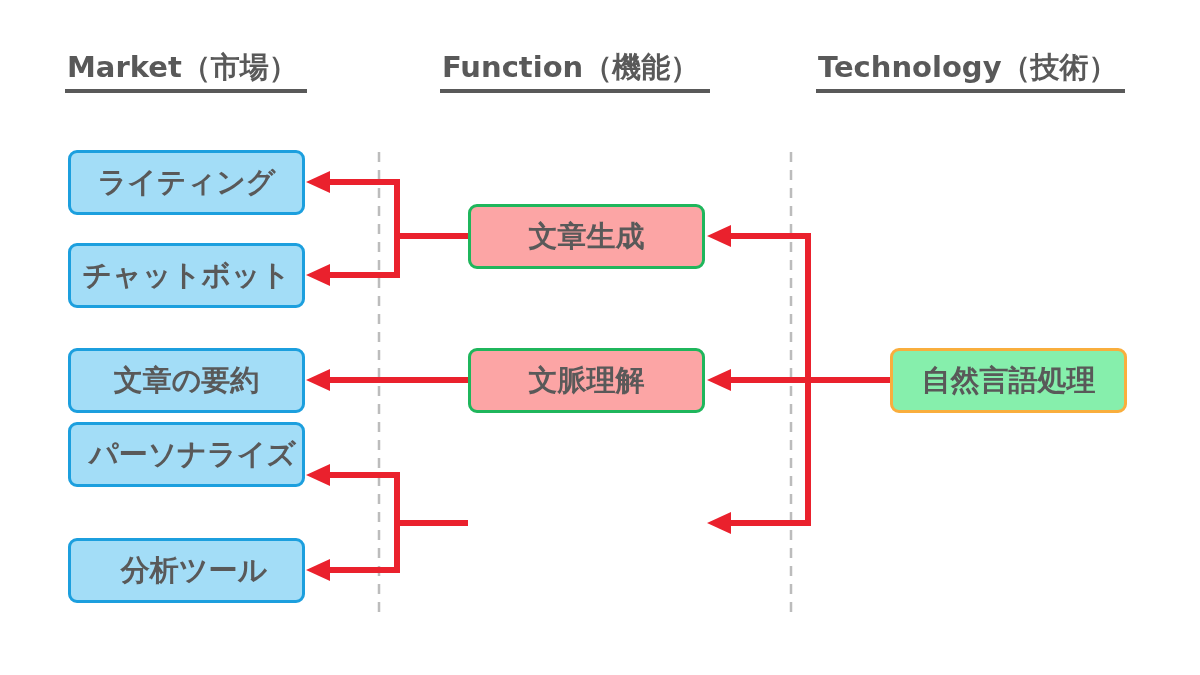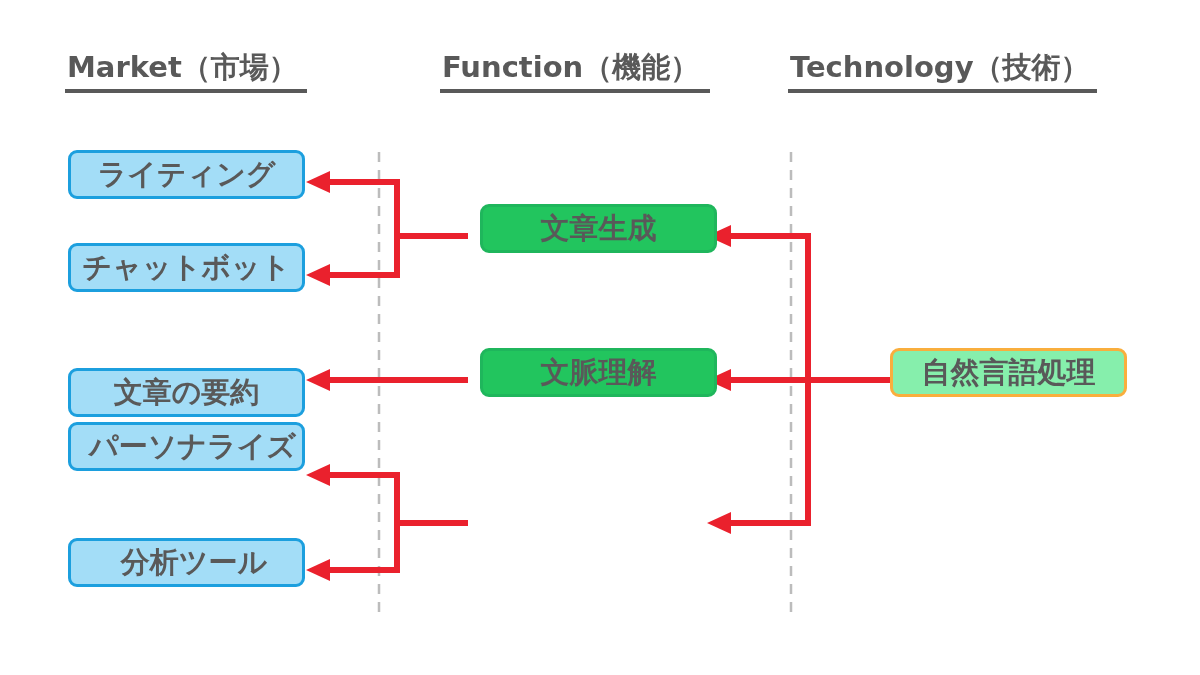--- a/index.html
+++ b/index.html
@@ -23,61 +23,60 @@
     font-weight: bold;
     color: #595959;
     line-height: 34px;
     white-space: nowrap;
     border-bottom: 4px solid #595959;
     padding: 0 0 5px 2px;
     box-sizing: border-box;
   }
   .col-header.market     { left: 65px;  width: 242px; }
   .col-header.function   { left: 440px; width: 270px; }
-  .col-header.technology { left: 788px; width: 309px; }
+  .col-header.technology { left: 816px; width: 309px; }
 
   .connectors {
     position: absolute;
     left: 0;
     top: 0;
   }
 
   .node {
     position: absolute;
     width: 237px;
-    height: 49px;
+    height: 65px;
     box-sizing: border-box;
     border-radius: 9px;
     display: flex;
     align-items: center;
     justify-content: center;
     font-size: 29px;
     font-weight: bold;
     color: #595959;
     white-space: nowrap;
   }
   .node.market {
     left: 68px;
     background: #a3ddf7;
     border: 3px solid #1c9fde;
   }
   .node.function {
     left: 468px;
-    background: #22c55e;
+    background: #fca5a5;
     border: 3px solid #1fb65c;
-    margin-left: 12px;
   }
   .node.technology {
     left: 890px;
     background: #86efac;
     border: 3px solid #f9ae3d;
   }
   .m0 { top: 150px; }
   .m1 { top: 243px; }
-  .m2 { top: 368px; }
+  .m2 { top: 348px; }
   .m3 { top: 422px; padding-left: 12px; }
   .m4 { top: 538px; padding-left: 15px; }
   .f0 { top: 204px; }
   .f1 { top: 348px; }
   .f2 { top: 491px; }
   .t0 { top: 348px; }
 
   .edge-line {
     fill: none;
     stroke: #ea212d;

